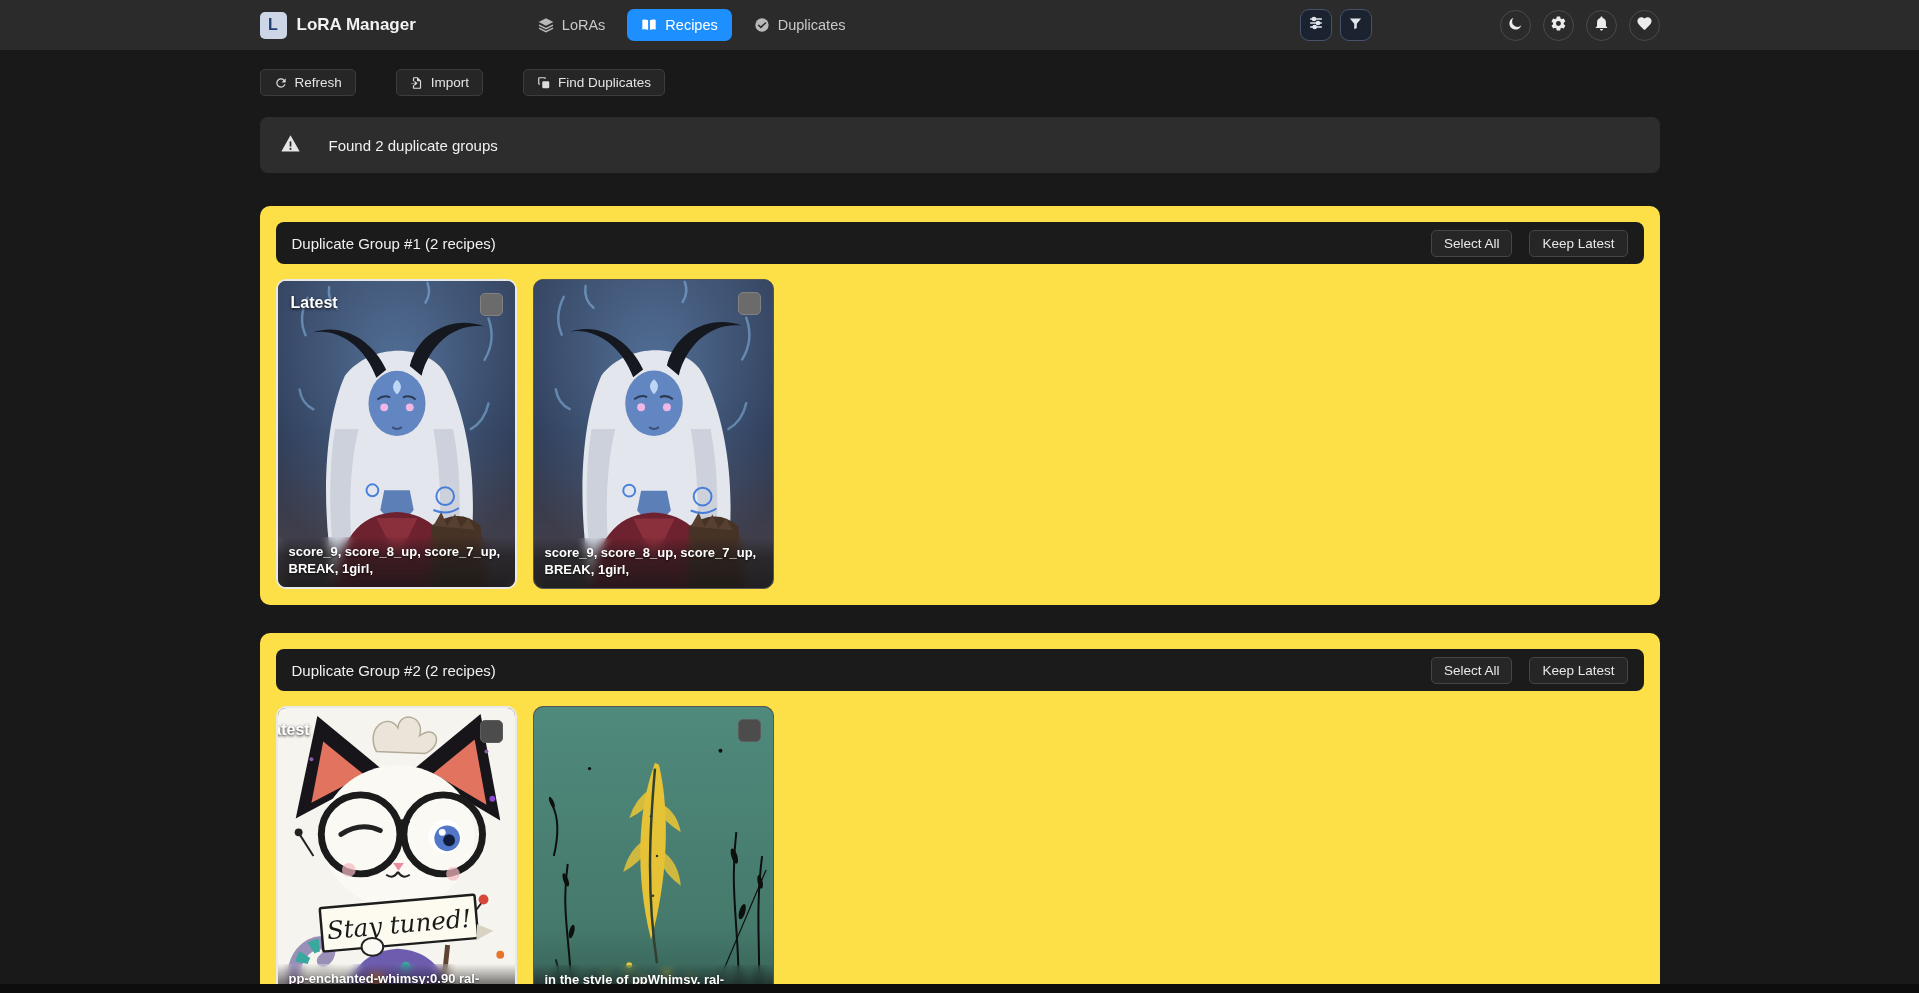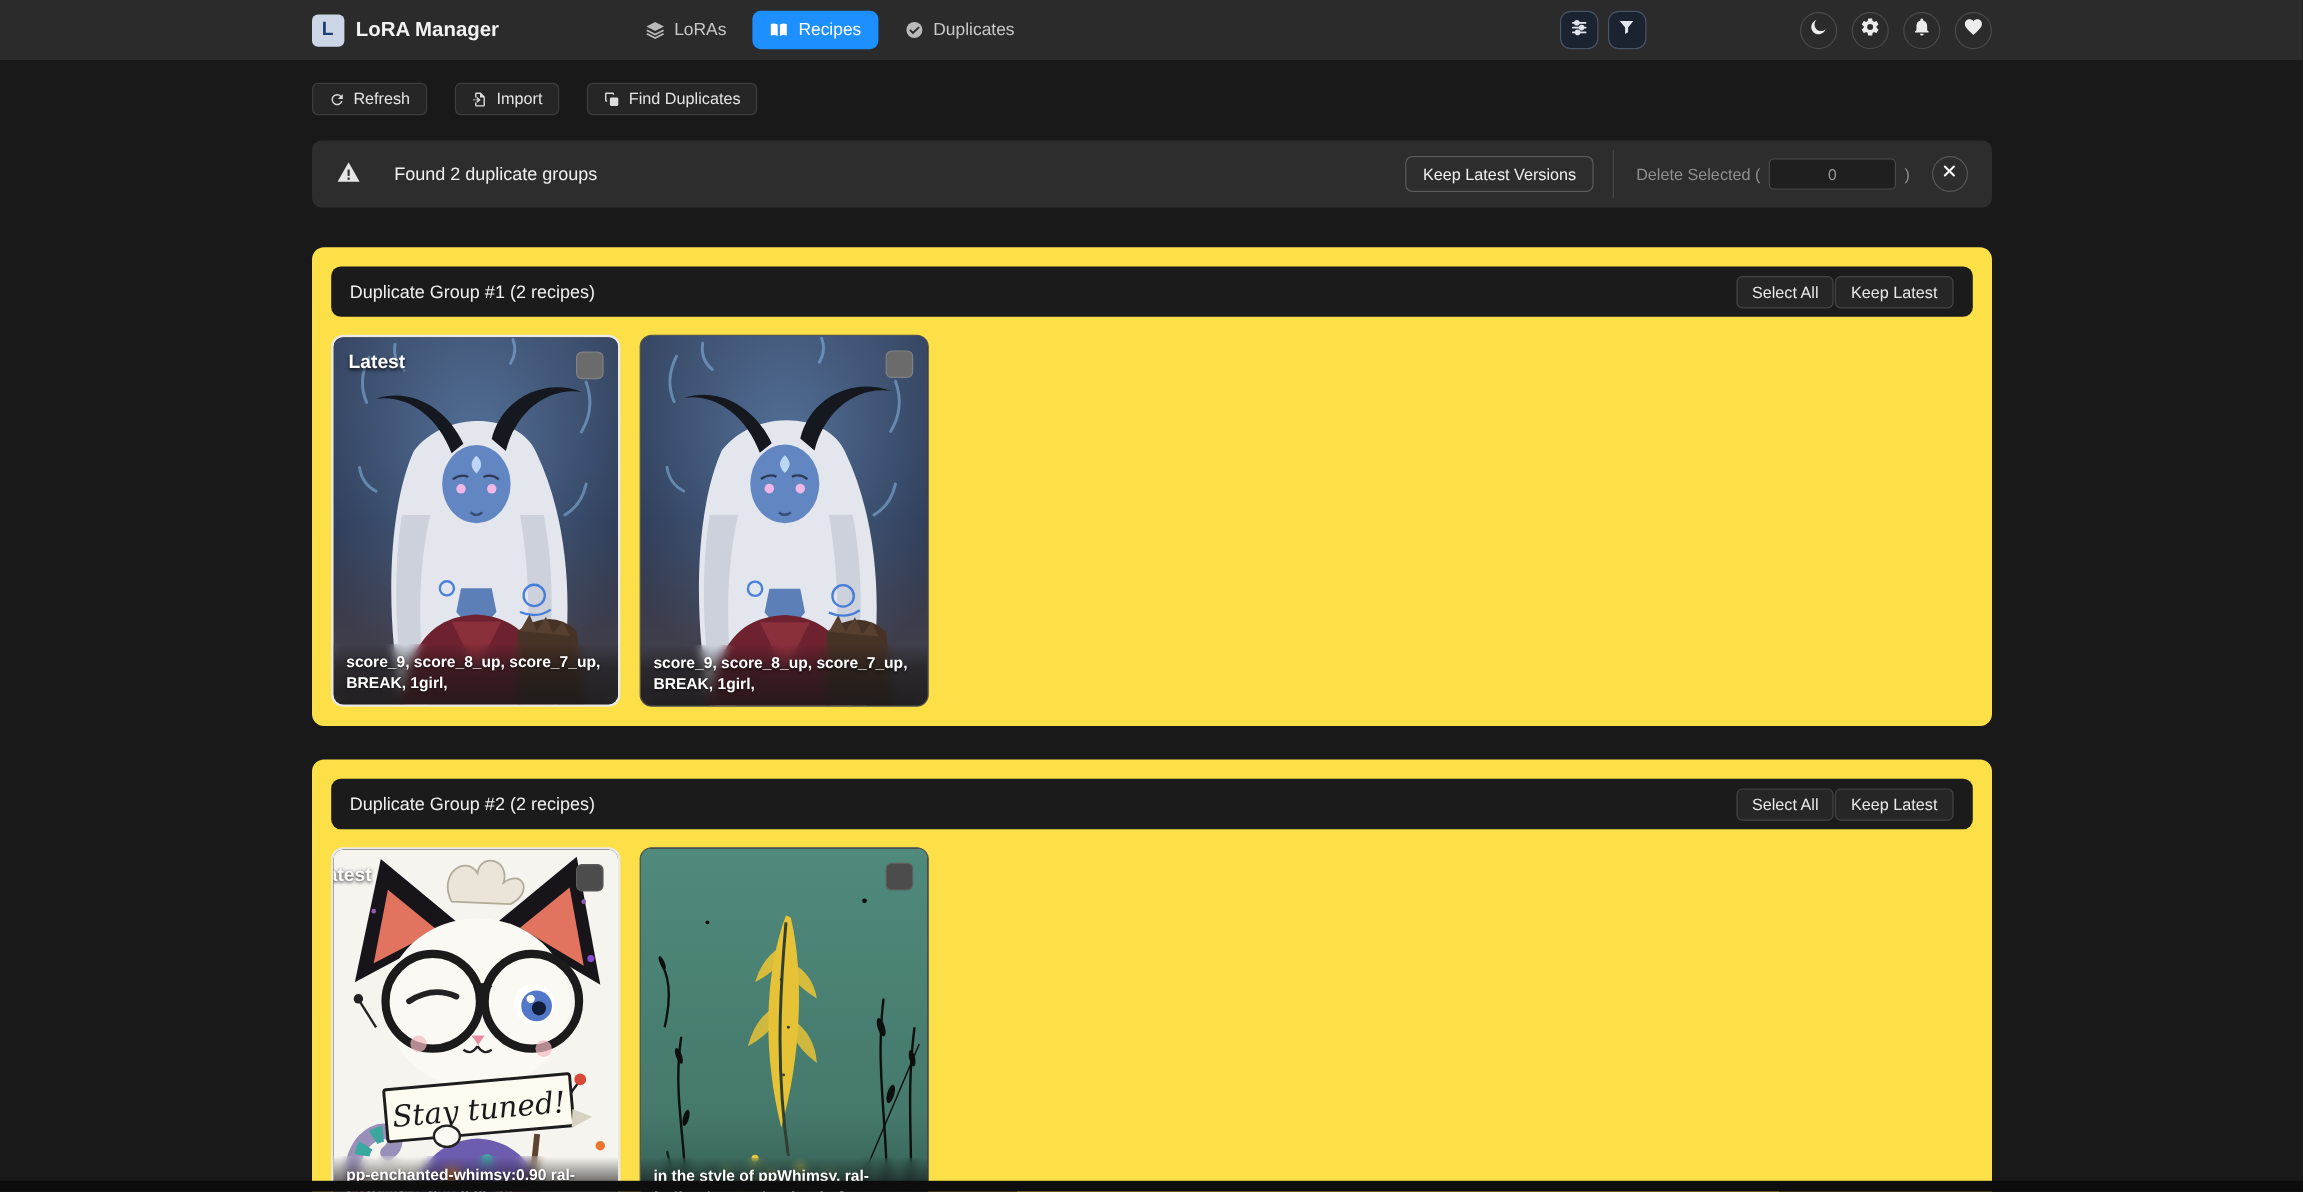--- a/index.html
+++ b/index.html
@@ -30,21 +30,21 @@
                   border-radius:16px; color:#dfe5ee; font-size:14px; padding:0 38px 0 16px; outline:none; }
   .search input::placeholder { color:#7c8798; }
   .search .mag { position:absolute; right:11px; top:6px; color:#eaeaea; }
   .sq-btn { width:32px; height:32px; border-radius:9px; background:#1b2330; border:1px solid #46536a;
             display:flex; align-items:center; justify-content:center; color:#e2e6ee; cursor:pointer; }
   .circles { margin-left:128px; display:flex; align-items:center; gap:12px; }
   .circle-btn { width:31px; height:31px; border-radius:50%; border:1px solid #4a4a4a; background:transparent;
                 display:flex; align-items:center; justify-content:center; color:#ececec; cursor:pointer; }
 
   
-  .toolbar { display:flex; gap:23px; margin-top:19px; }
+  .toolbar { display:flex; gap:40px; margin-top:19px; }
   .tbtn { display:inline-flex; align-items:center; gap:7px; height:27px; padding:0 13px;
           background:#262626; border:1px solid #3d3d3d; border-radius:5px;
           color:#e4e4e4; font-size:13.5px; cursor:pointer; }
   .tbtn .ic { display:flex; color:#dcdcdc; }
 
   
   .banner { margin-top:21px; height:56px; background:#2d2d2d; border-radius:8px;
             display:flex; align-items:center; padding:0 20px; }
   .banner-msg { display:flex; align-items:center; gap:28px; font-size:15px; color:#f0f0f0; }
   .banner-right { margin-left:auto; display:flex; align-items:center; }
@@ -59,21 +59,21 @@
   .close-btn { margin-left:18px; width:30px; height:30px; border-radius:50%; border:1px solid #565656;
                background:transparent; color:#fff; display:flex; align-items:center; justify-content:center;
                cursor:pointer; }
 
   
   .group-panel { margin-top:33px; background:#fde047; border-radius:10px; padding:16px; }
   .group-panel.second { margin-top:28px; }
   .group-header { height:42px; background:#1b1b1b; border-radius:8px; display:flex;
                   align-items:center; padding:0 16px; }
   .group-title { font-size:15px; color:#f0f0f0; }
-  .group-actions { margin-left:auto; display:flex; gap:1px; }
+  .group-actions { margin-left:auto; display:flex; gap:17px; }
   .gbtn { height:27px; padding:0 12px; background:#262626; border:1px solid #454545;
           border-radius:5px; color:#e8e8e8; font-size:13.5px; cursor:pointer; font-family:inherit; }
   .cards { display:flex; gap:16px; margin-top:15px; }
   .card { position:relative; width:241px; height:310px; border-radius:10px; overflow:hidden;
           background:#333; border:1px solid #565656; cursor:pointer; }
   .card.latest { border:2px solid #e9e9e9; }
   .card svg.img { position:absolute; inset:0; width:100%; height:100%; display:block; }
   .badge { position:absolute; top:13px; left:13px; font-size:16px; font-weight:bold; color:#fff;
            text-shadow:0 1px 3px rgba(0,0,0,.9); }
   .badge.clipped { left:-15px; }
@@ -214,35 +214,20 @@
   <div class="banner">
     <div class="banner-msg">
       <span>
         <svg width="21" height="21" viewBox="0 0 24 24">
             <path d="M1.5 21 12 2.5 22.5 21h-21Z" fill="#e6e6e6"></path>
             <rect x="11" y="9.5" width="2" height="6" fill="#2d2d2d"></rect>
             <rect x="11" y="17" width="2" height="2.3" fill="#2d2d2d"></rect>
           </svg>
       </span>
       <span>Found 2 duplicate groups</span>
-    </div>
-    <div class="banner-right">
-      <button class="klv-btn">Keep Latest Versions</button>
-      <div class="delete-wrap">
-        <span>Delete Selected (</span>
-        <input class="delete-input" type="text" value="0" style="">
-        <span>)</span>
-      </div>
-      <div class="close-btn">
-        <span>
-          <svg width="13" height="13" viewBox="0 0 24 24">
-              <path d="M5 5l14 14M19 5 5 19" stroke="currentColor" stroke-width="3" stroke-linecap="round"></path>
-            </svg>
-        </span>
-      </div>
     </div>
   </div>
 
   <section class="group-panel g1">
     <div class="group-header">
       <span class="group-title">Duplicate Group #1 (2 recipes)</span>
       <div class="group-actions">
         <button class="gbtn">Select All</button>
         <button class="gbtn">Keep Latest</button>
       </div>

